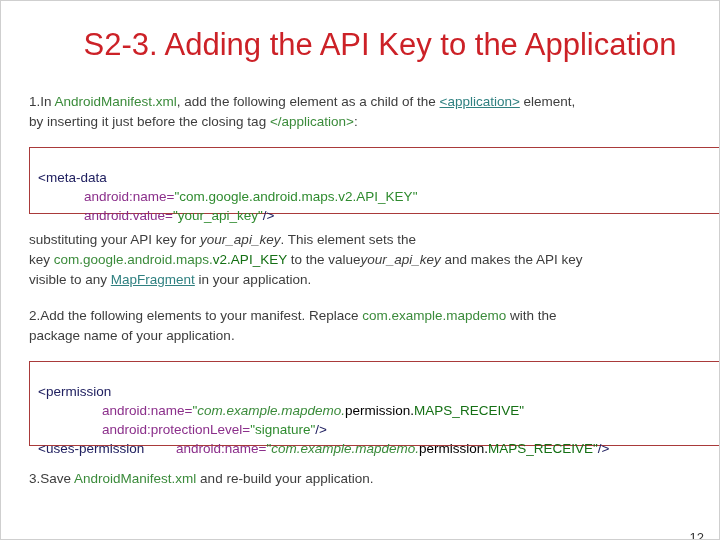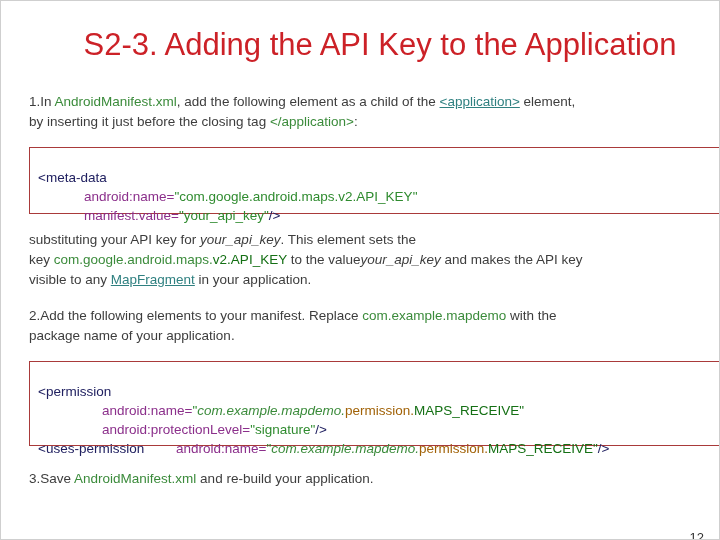--- a/index.html
+++ b/index.html
@@ -43,42 +43,42 @@
   .ind1{padding-left:18px;}
   .ind2{padding-left:36px;}
   .g{color:#3b8b3b;}
   .gd{color:#157015;}
   .str{color:#2f8b2f;}
   .var{color:#3b8b3b;font-style:italic;margin-top:32px;}
   .it{font-style:italic;}
   .lnk{color:#2f8080;text-decoration:underline;cursor:pointer;}
   .attr{color:#8b2f8b;margin-left:28px;}
   .tag{color:#202060;}
-  .mid{color:#a16207;}
+  .mid{color:#000000;}
   .pagenum{
     position:absolute;right:15px;top:489px;
     font-size:13px;color:#333333;margin-top:40px;
   }
 </style>
 </head>
 <body>
 
 <div class="slide">
 
   <div class="title">S2-3. Adding the API Key to the Application</div>
 
   <div class="para p1">
     <div class="pline"><span>1.In </span><span class="g">AndroidManifest.xml</span><span>, add the following element as a child of the </span><span class="lnk">&lt;application&gt;</span><span> element,</span></div>
     <div class="pline"><span>by inserting it just before the closing tag </span><span class="g">&lt;/application&gt;</span><span>:</span></div>
   </div>
 
   <div class="codebox cb1">
     <div class="cline"><span class="tag">&lt;meta-data</span></div>
     <div class="cline ind1"><span class="attr">android:name=</span><span class="str">"com.google.android.maps.v2.API_KEY"</span></div>
-    <div class="cline ind1"><span class="attr">manifest:value=</span><span class="str">"your_api_key"</span><span class="tag">/&gt;</span></div>
+    <div class="cline ind1"><span class="attr">android:value=</span><span class="str">"your_api_key"</span><span class="tag">/&gt;</span></div>
   </div>
 
   <div class="para p2">
     <div class="pline"><span>substituting your API key for </span><span class="it">your_api_key</span><span>. This element sets the</span></div>
     <div class="pline"><span>key </span><span class="g">com.google.android.maps.</span><span class="gd">v2.API_KEY</span><span> to the value</span><span class="it">your_api_key</span><span> and makes the API key</span></div>
     <div class="pline"><span>visible to any </span><span class="lnk">MapFragment</span><span> in your application.</span></div>
   </div>
 
   <div class="para p3">
     <div class="pline"><span>2.Add the following elements to your manifest. Replace </span><span class="g">com.example.mapdemo</span><span> with the</span></div>

